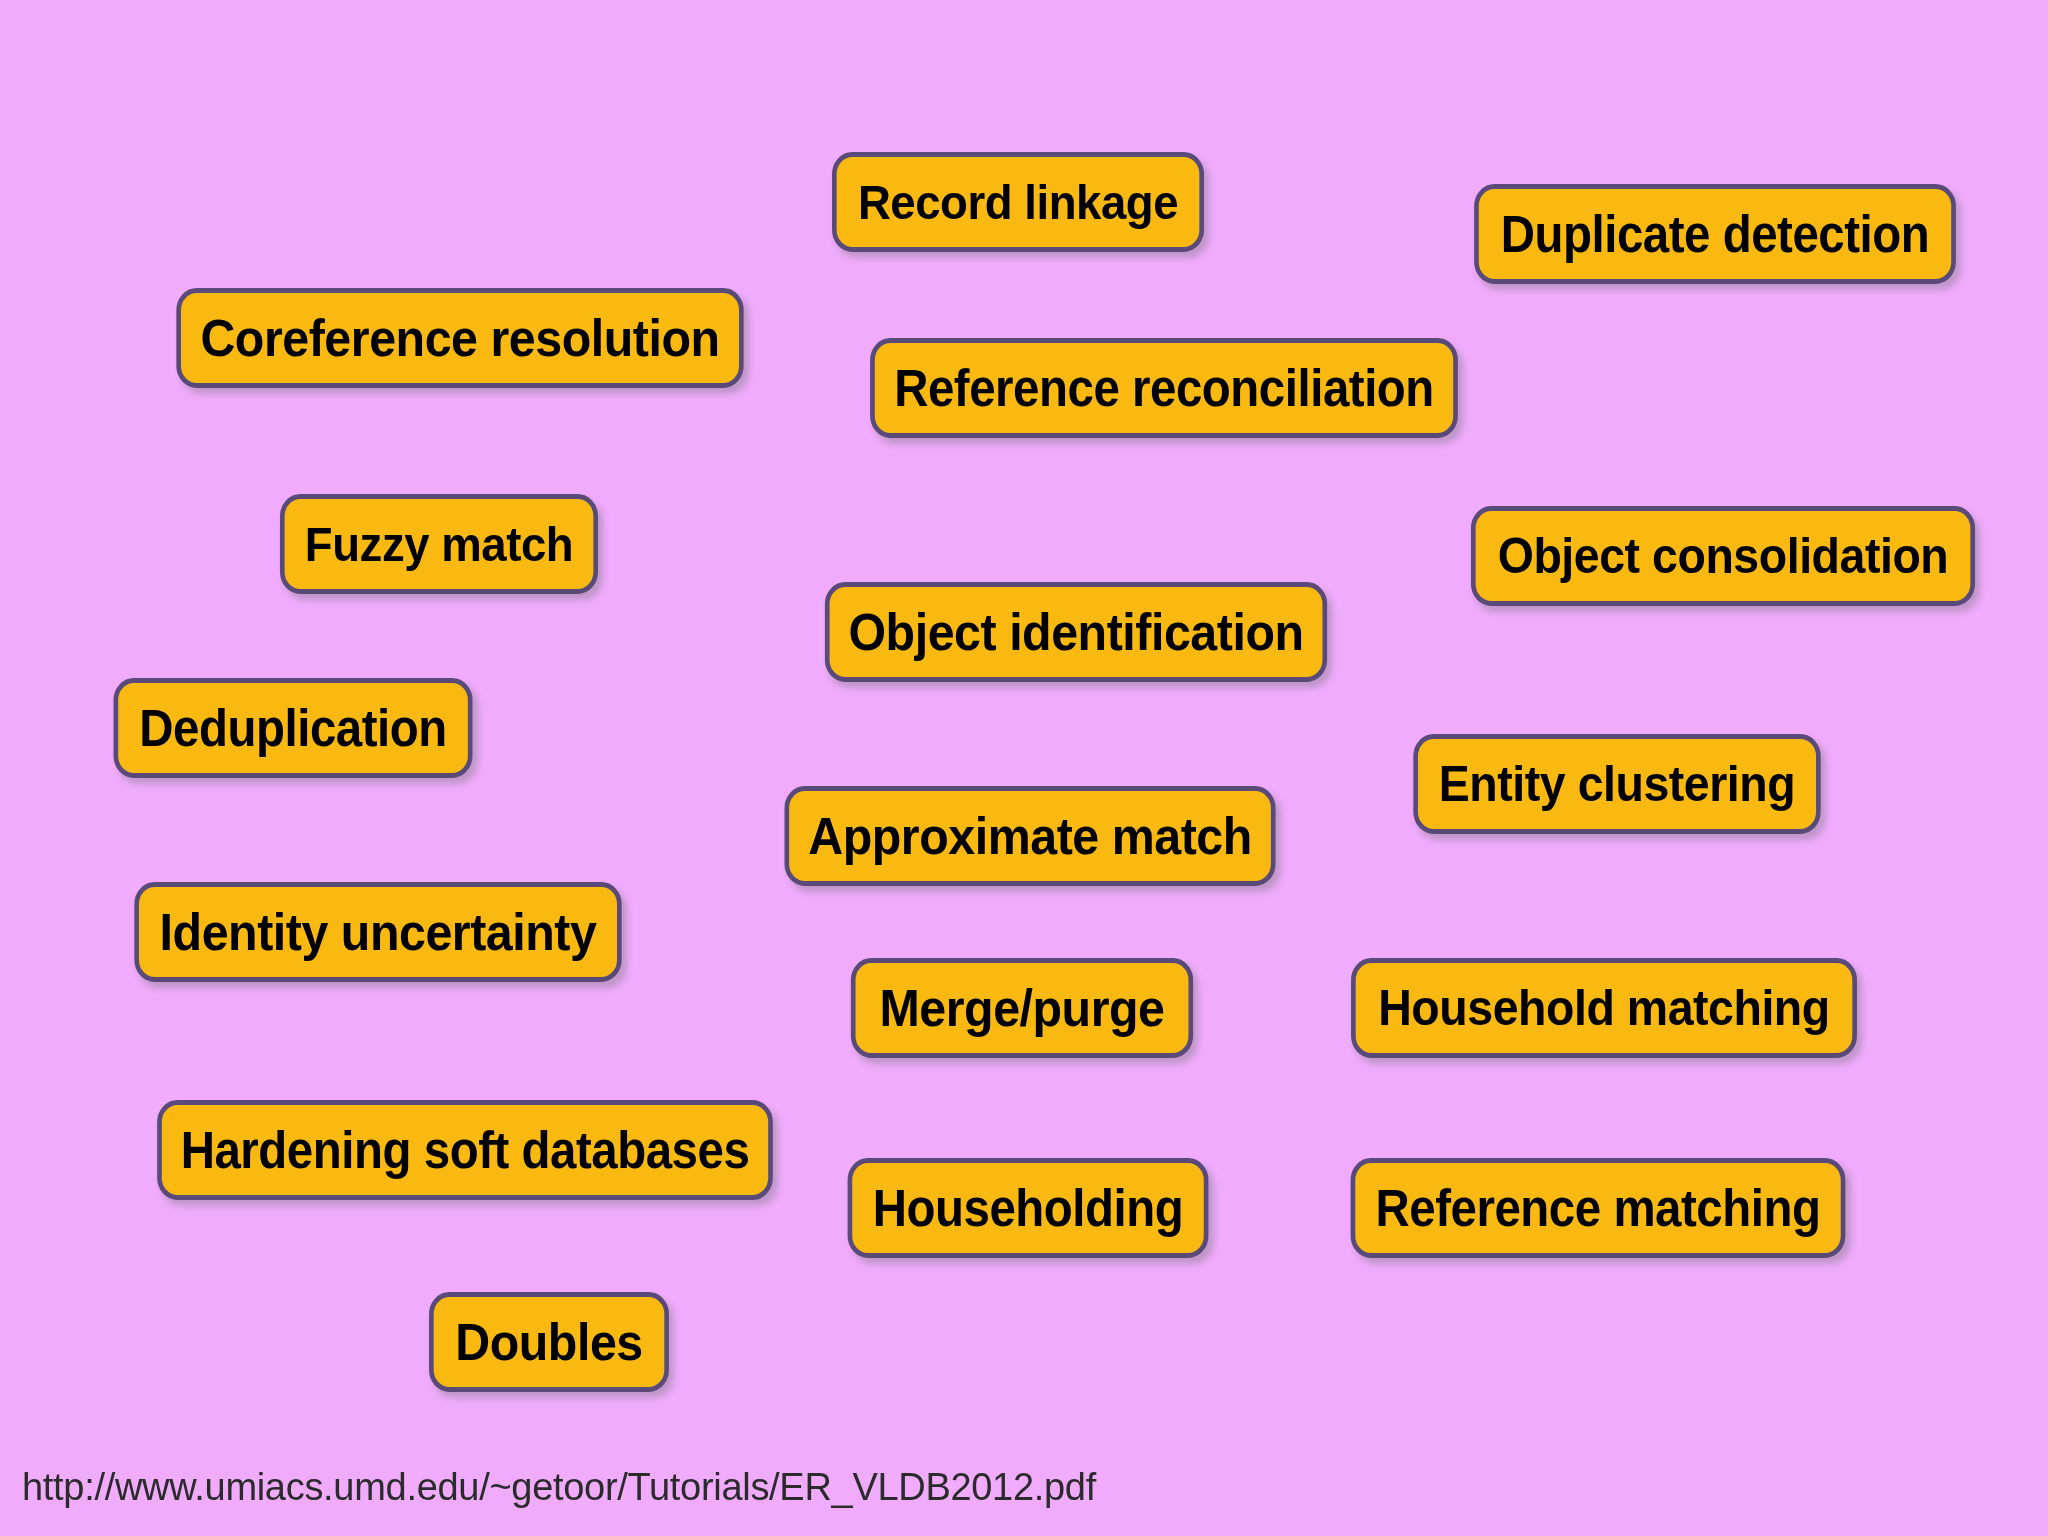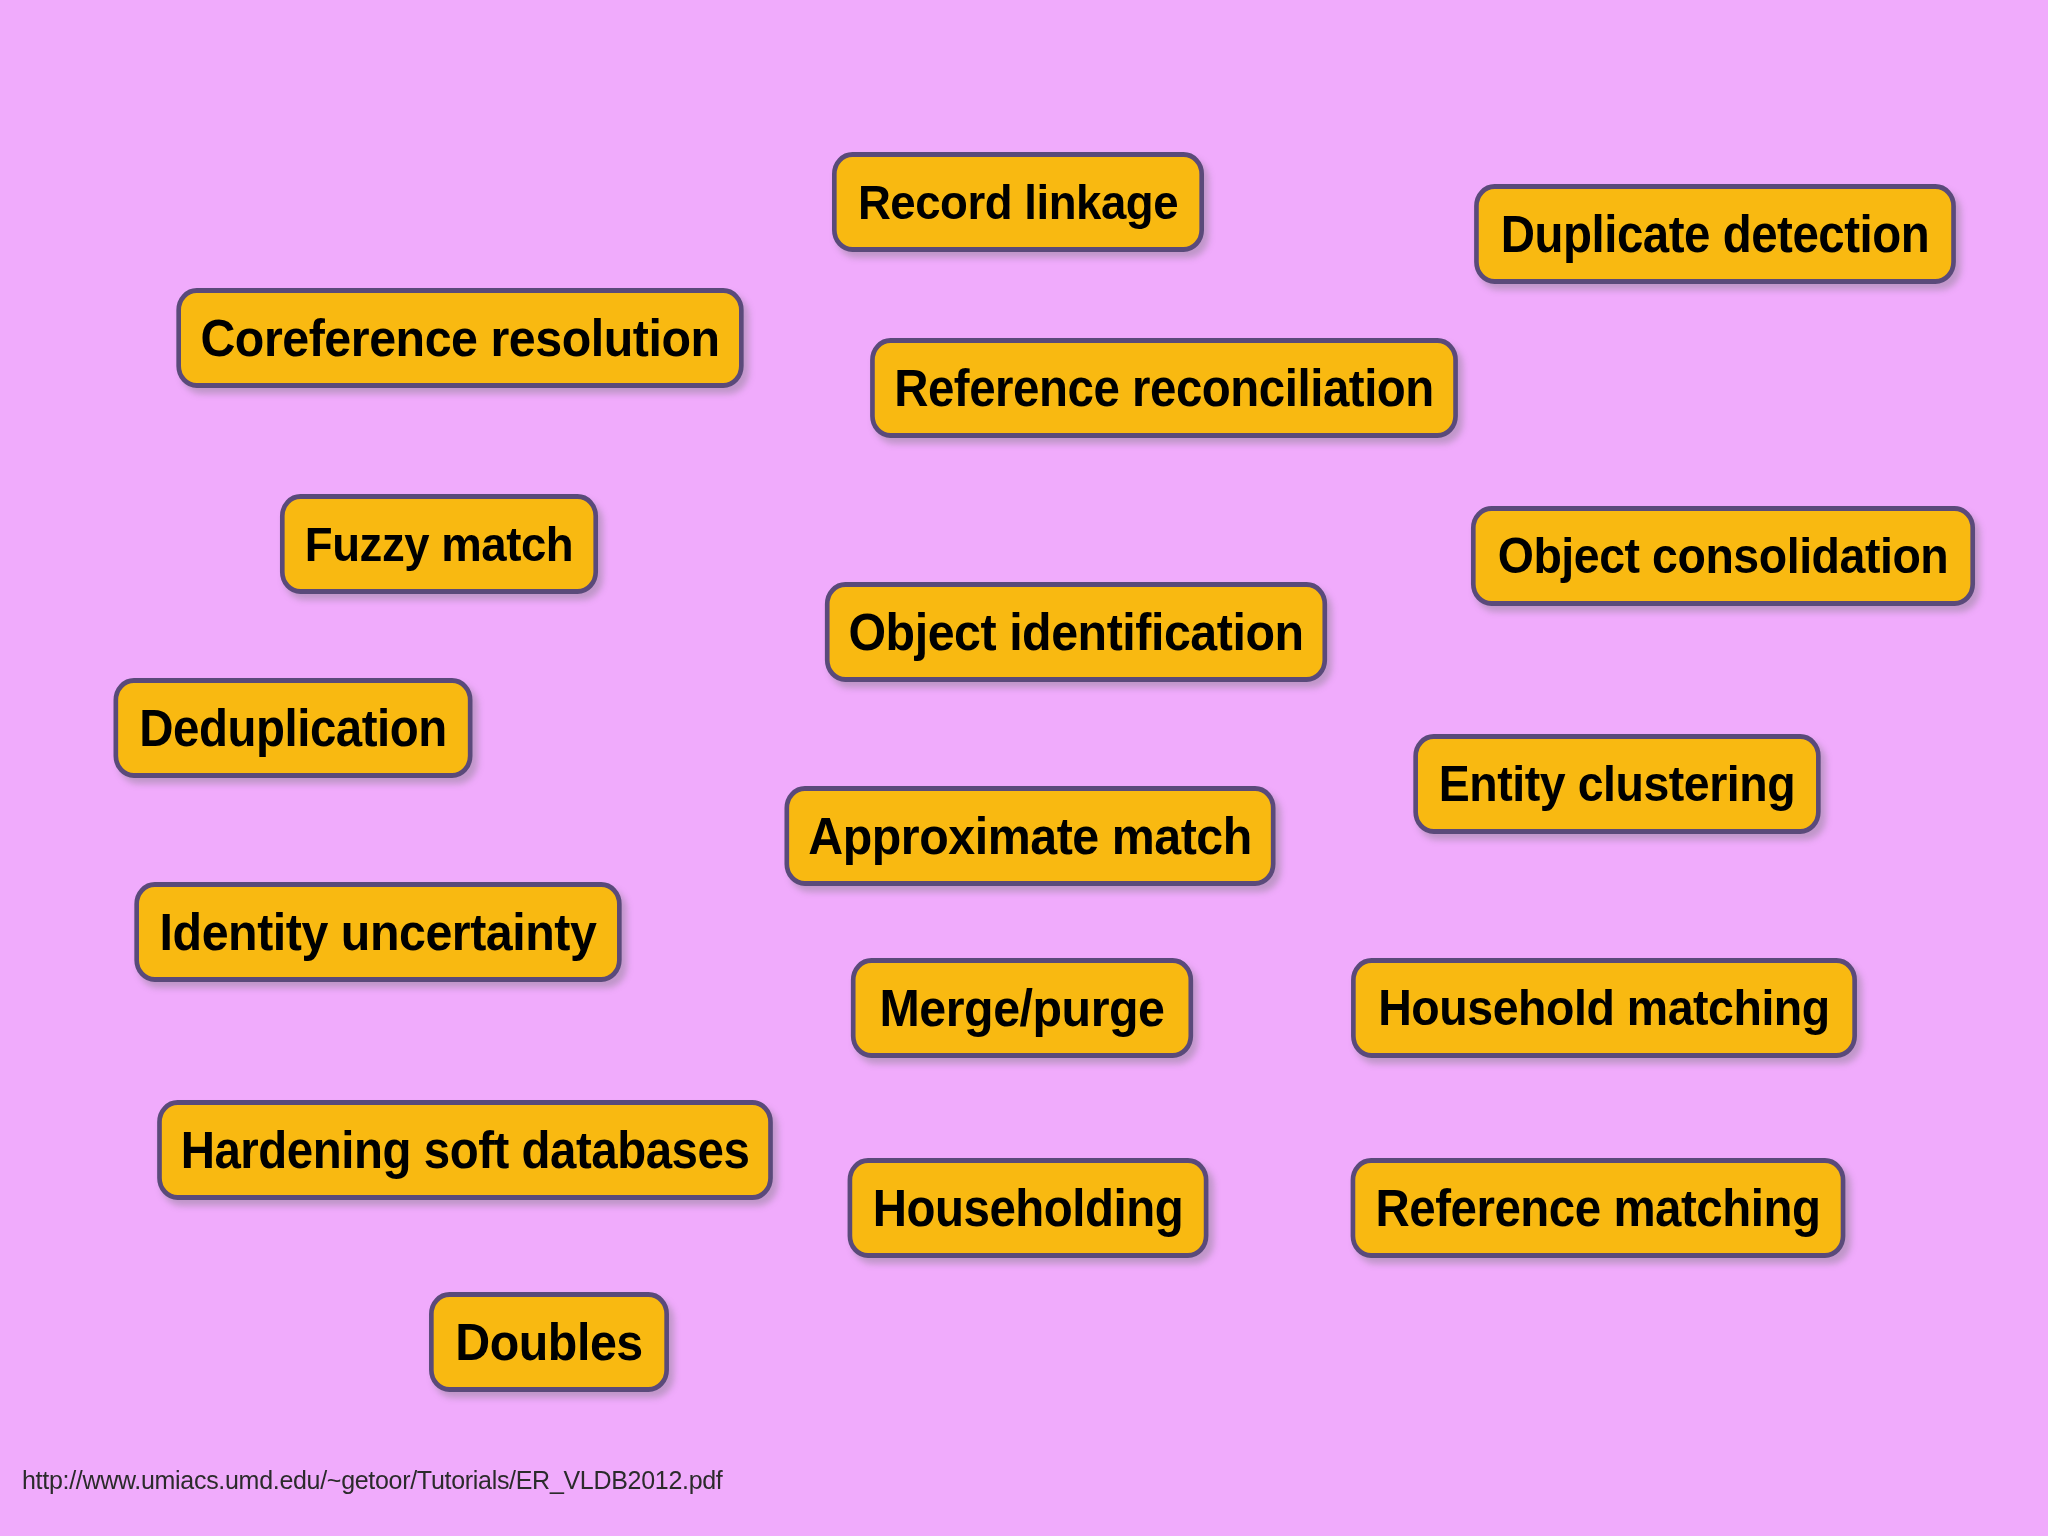--- a/index.html
+++ b/index.html
@@ -51,21 +51,21 @@
     display: block;
     transform: scaleX(1.0);
   }
 
   #source-url {
     position: absolute;
     left: 22px;
     top: 1466px;
     font-family: "Liberation Sans", sans-serif;
     font-weight: normal;
-    font-size: 25px;
+    font-size: 38px;
     color: #2b2b2b;
     letter-spacing: -0.3px;
     white-space: nowrap;
   }
 </style>
 </head>
 <body>
 
 <div id="canvas">
   <div id="term-layer">

